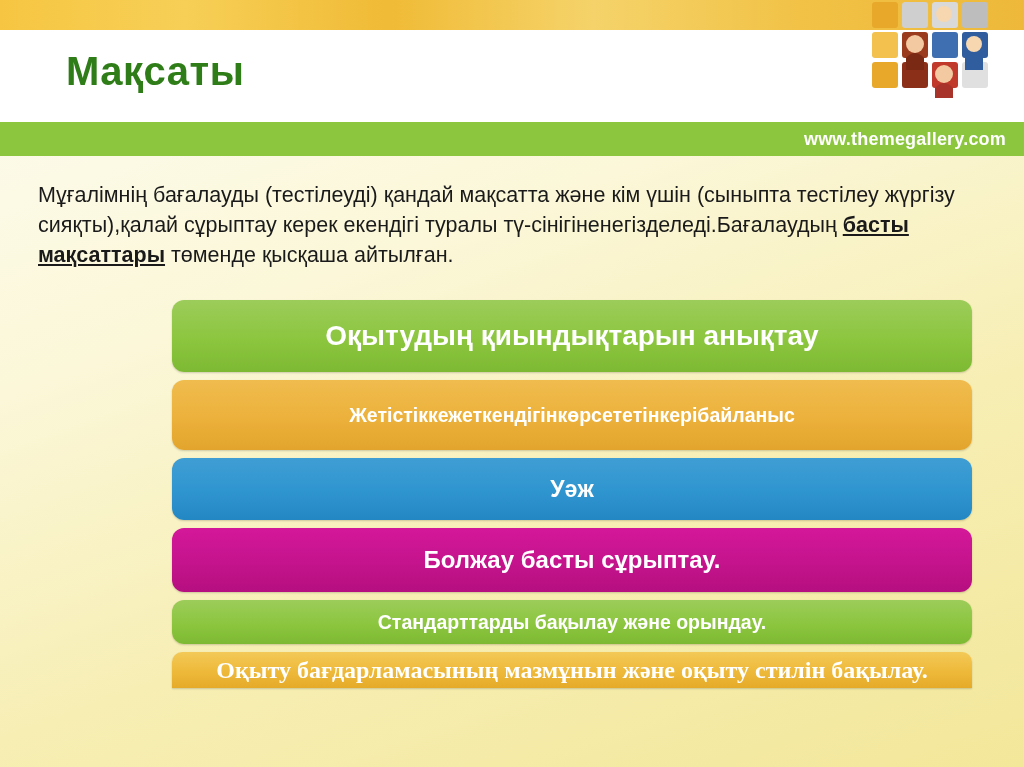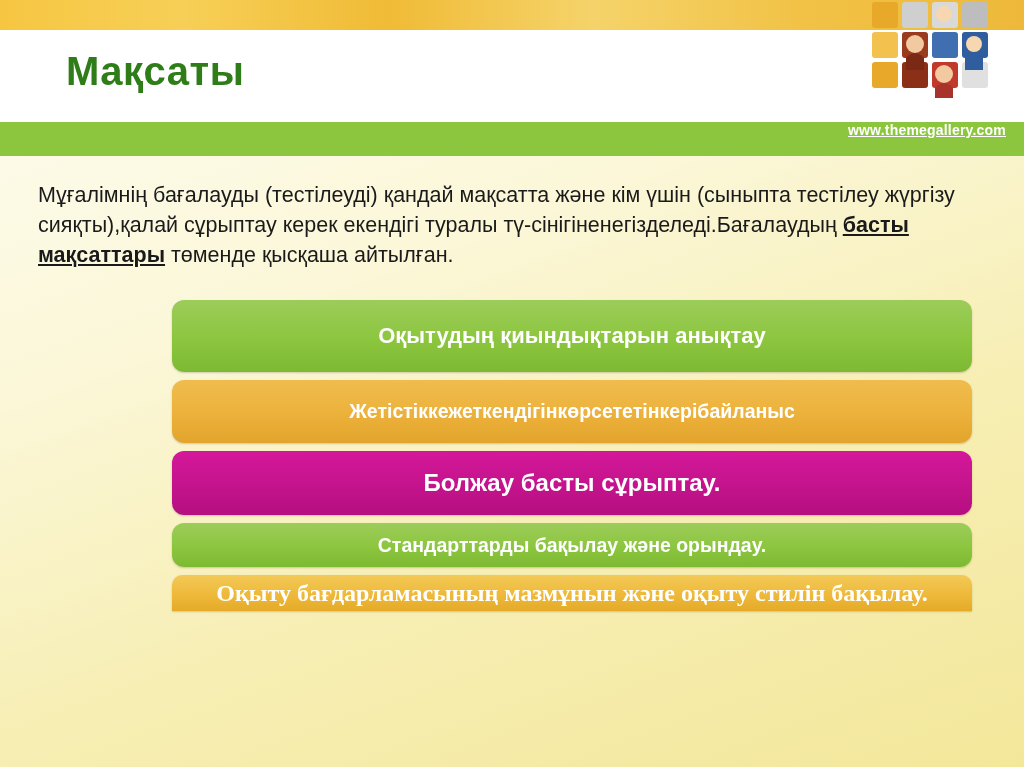--- a/index.html
+++ b/index.html
@@ -49,26 +49,25 @@
   .green-bar {
     position: absolute;
     top: 122px; left: 0;
     width: 1024px;
     height: 34px;
     background: #8cc63f;
   }
   .site-url {
     position: absolute;
     right: 18px;
-    top: 122px;
-    font-size: 14px;
+    top: 129px;
+    font-size: 18px;
     font-weight: bold;
     color: #ffffff;
     letter-spacing: 0.2px;
-    text-decoration: underline;
   }
   
   .deco {
     position: absolute;
     top: 0;
     right: 14px;
     width: 140px;
     height: 122px;
   }
   
@@ -100,22 +99,22 @@
     margin-bottom: 8px;
     border-radius: 12px;
     display: flex;
     align-items: center;
     justify-content: center;
     color: #ffffff;
     text-align: center;
     padding: 0 16px;
     box-shadow: 0 1px 2px rgba(0,0,0,0.18);
   }
-  .bar.b1 { background: linear-gradient(180deg,#9ccc5a 0%, #8cc63f 55%, #7eb933 100%); font-size: 22px; font-weight: bold; }
-  .bar.b2 { background: linear-gradient(180deg,#f0bc4e 0%, #ecb13b 55%, #e2a42c 100%); height: 63px; font-size: 19.5px; font-weight: bold; }
+  .bar.b1 { background: linear-gradient(180deg,#9ccc5a 0%, #8cc63f 55%, #7eb933 100%); font-size: 28px; font-weight: bold; }
+  .bar.b2 { background: linear-gradient(180deg,#f0bc4e 0%, #ecb13b 55%, #e2a42c 100%); height: 70px; font-size: 19.5px; font-weight: bold; }
   .bar.b3 { background: linear-gradient(180deg,#3f9ed4 0%, #2f95cf 55%, #2287c2 100%); height: 62px; font-size: 23px; font-weight: bold; }
   .bar.b4 { background: linear-gradient(180deg,#d4189a 0%, #c4138c 55%, #b50f80 100%); height: 64px; font-size: 24px; font-weight: bold; }
   .bar.b5 { background: linear-gradient(180deg,#9ccc5a 0%, #8cc63f 55%, #7eb933 100%); height: 44px; font-size: 19.5px; font-weight: bold; }
   .bar.b6 { background: linear-gradient(180deg,#f3c957 0%, #eeb93a 55%, #e5aa28 100%); height: 36px; font-size: 24px; font-weight: bold; font-family: Liberation Serif, serif; border-radius: 10px 10px 0 0; }
 </style>
 </head>
 <body>
 
 <div class="slide">
 
@@ -151,18 +150,19 @@
   <div class="green-bar"></div>
   <div class="site-url">www.themegallery.com</div>
 
   <div class="para">
     <span>Мұғалімнің бағалауды (тестілеуді) қандай мақсатта және кім үшін (сыныпта тестілеу жүргізу сияқты),қалай сұрыптау керек екендігі туралы тү-сінігіненегізделеді.Бағалаудың </span><span class="u">басты мақсаттары</span><span> төменде қысқаша айтылған.</span>
   </div>
 
   <div class="bars">
     <div class="bar b1">Оқытудың қиындықтарын анықтау</div>
     <div class="bar b2">Жетістіккежеткендігінкөрсететінкерібайланыс</div>
+    <div class="bar b3">Уәж</div>
     <div class="bar b4">Болжау басты сұрыптау.</div>
     <div class="bar b5">Стандарттарды бақылау және орындау.</div>
     <div class="bar b6">Оқыту бағдарламасының мазмұнын және оқыту стилін бақылау.</div>
   </div>
 
 </div>
 
 </body></html>

